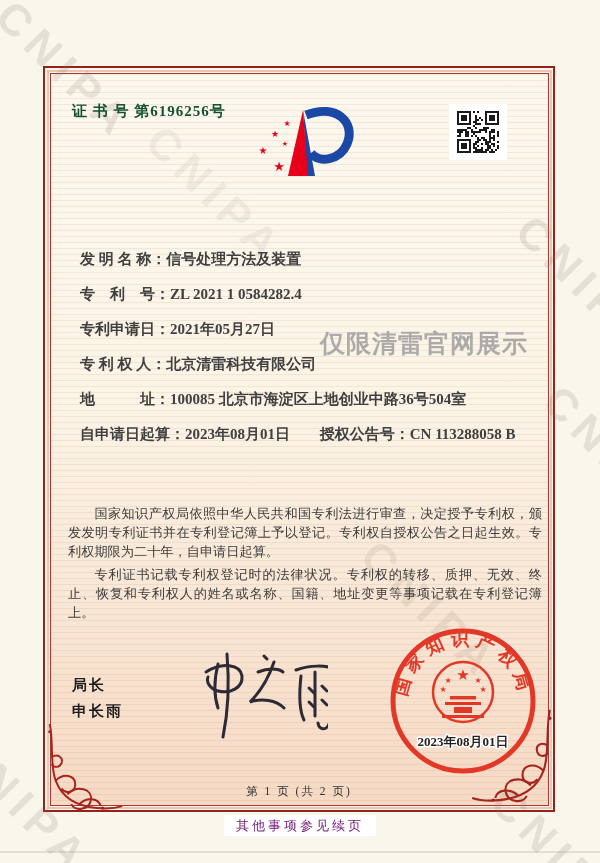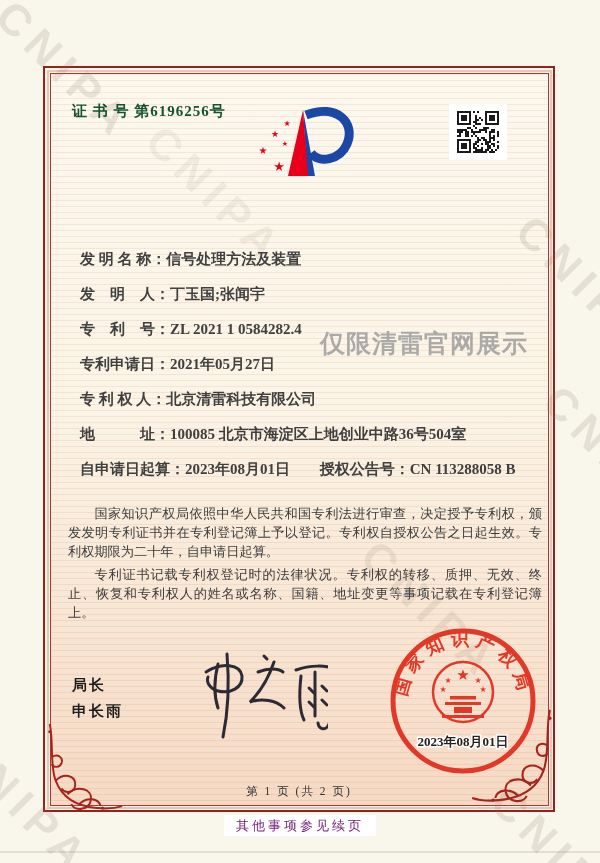--- a/index.html
+++ b/index.html
@@ -220,23 +220,20 @@
         <rect x="4" y="32" width="6" height="6" fill="#1a1a1a"></rect>
       </svg>
   </div>
 
 
   <div class="fields">
     <div class="frow">
       <span class="flabel">发 明 名 称：</span><span>信号处理方法及装置</span>
     </div>
     <div class="frow">
-      <span class="flabel">发　明　人：</span><span>丁玉国;张闻宇</span>
-    </div>
-    <div class="frow">
       <span class="flabel">专　利　号：</span><span>ZL 2021 1 0584282.4</span>
     </div>
     <div class="frow">
       <span class="flabel">专利申请日：</span><span>2021年05月27日</span>
     </div>
     <div class="frow">
       <span class="flabel">专 利 权 人：</span><span>北京清雷科技有限公司</span>
     </div>
     <div class="frow">
       <span class="flabel">地　　　址：</span><span>100085 北京市海淀区上地创业中路36号504室</span>

